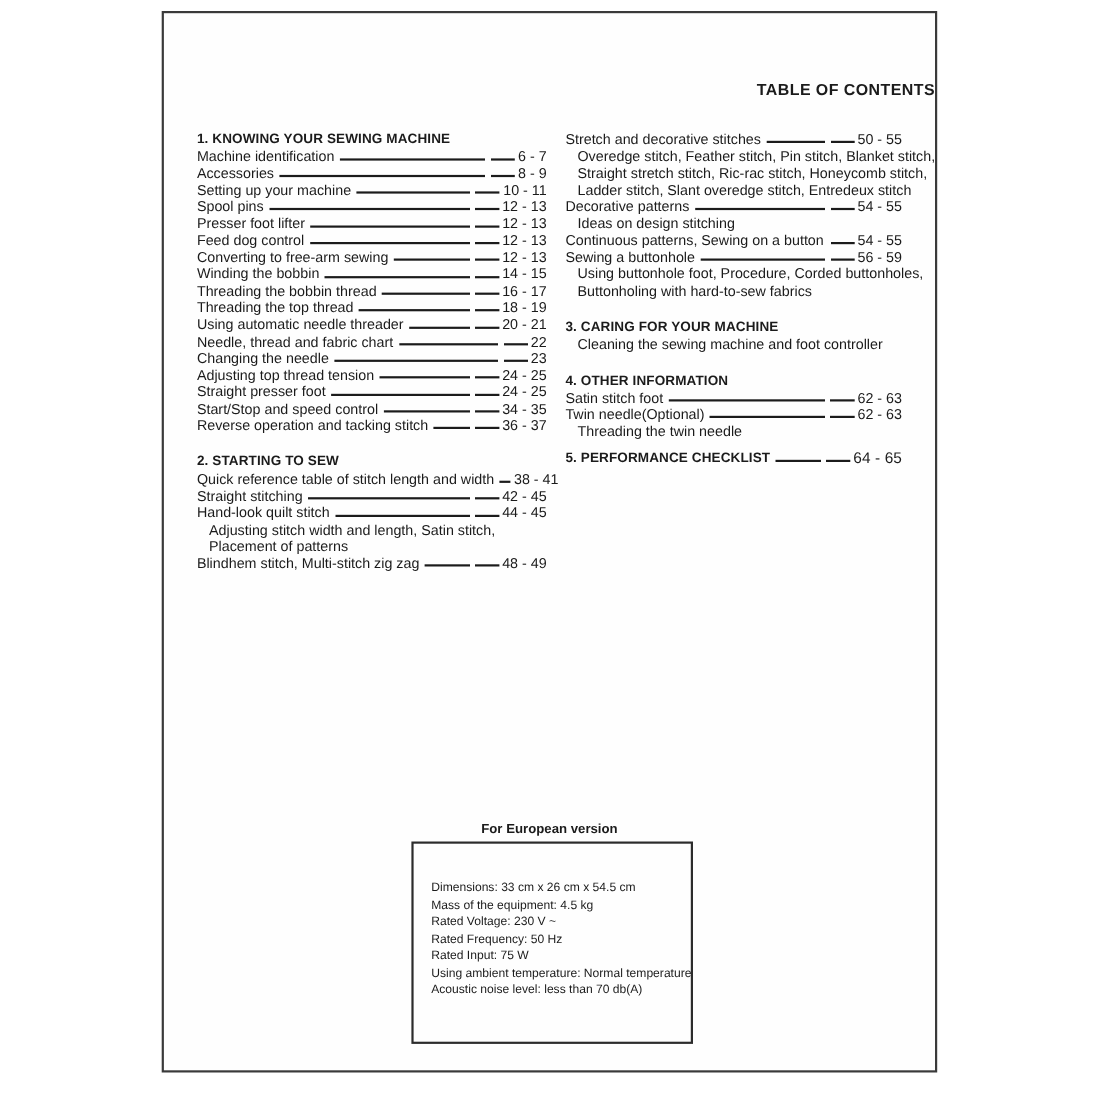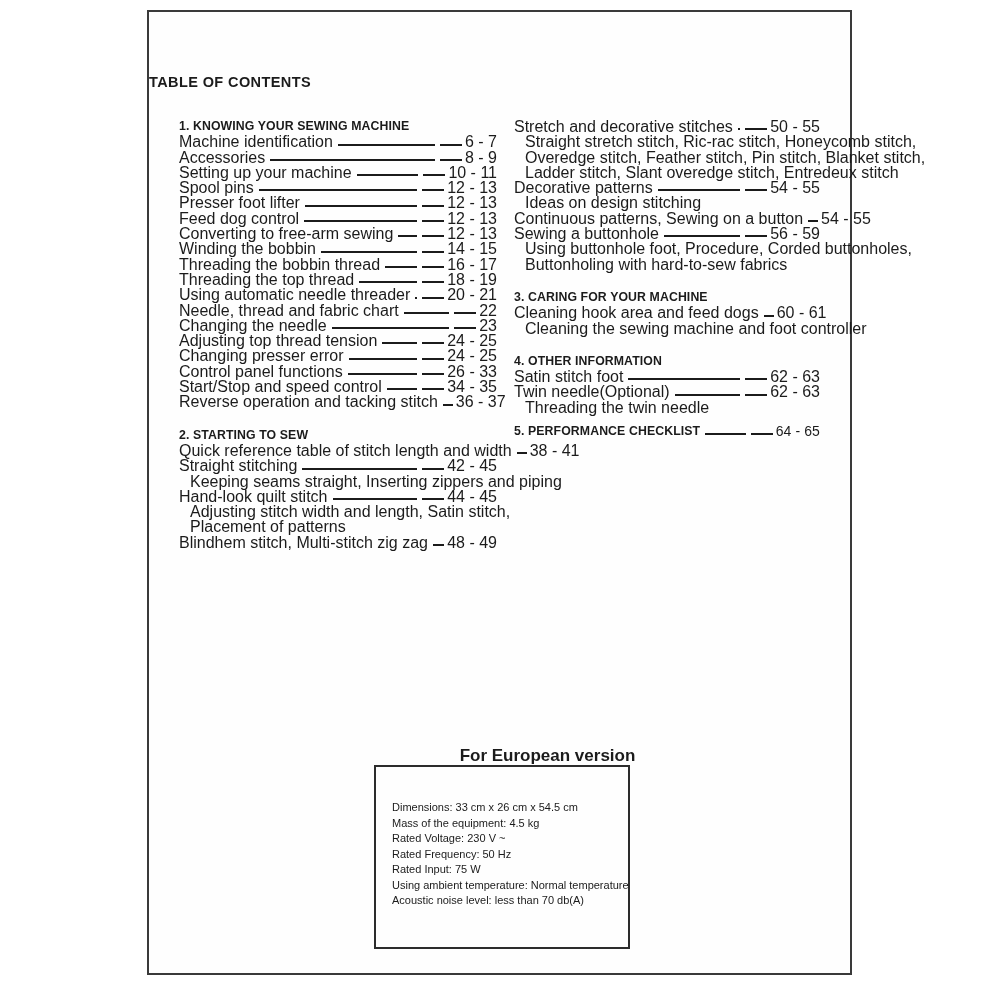--- a/index.html
+++ b/index.html
@@ -20,39 +20,39 @@
     height: 965px;
     box-sizing: border-box;
     border: 2px solid #3a3a3a;
     background: #fefefe;
   }
   .doc-title {
     position: absolute;
     top: 62px;
     left: 0;
     width: 100%;
-    text-align: left;
+    text-align: right;
     font-size: 14.5px;
     font-weight: bold;
     letter-spacing: 0.4px;
   }
   .toc-col {
     position: absolute;
     top: 107px;
   }
   #col-left  { left: 30px;  width: 318px; }
   #col-right { left: 365px; width: 306px; }
 
   .block + .block { margin-top: 18px; }
   #col-right .block:nth-child(4) { margin-top: 9px; }
 
   .row {
     display: flex;
     align-items: flex-end;
-    font-size: 16px;
+    font-size: 13px;
     line-height: 15.3px;
     white-space: nowrap;
   }
   .row .label { flex: 0 0 auto; }
   .row.indent .label { padding-left: 11px; }
   .row.heading {
     font-size: 12.3px;
     font-weight: bold;
     letter-spacing: 0.1px;
   }
@@ -77,23 +77,22 @@
     );
   }
   .pages { flex: 0 0 auto; }
 
   .euro-title {
     position: absolute;
     top: 734px;
     left: 0;
     width: 100%;
     text-align: center;
-    font-size: 17px;
+    font-size: 12px;
     font-weight: bold;
-    padding-left: 48px;
   }
   .spec-box {
     position: absolute;
     left: 225px;
     top: 753px;
     width: 256px;
     height: 184px;
     box-sizing: border-box;
     border: 2px solid #2c2c2c;
     padding: 33px 6px 4px 16px;
@@ -179,30 +178,25 @@
           <span class="label">Changing the needle</span>
           <span class="lead"></span>
           <span class="pages">23</span>
         </div>
         <div class="row">
           <span class="label">Adjusting top thread tension</span>
           <span class="lead"></span>
           <span class="pages">24 - 25</span>
         </div>
         <div class="row">
-          <span class="label">Changing presser error</span>
+          <span class="label">Straight presser foot</span>
           <span class="lead"></span>
           <span class="pages">24 - 25</span>
         </div>
         <div class="row">
-          <span class="label">Control panel functions</span>
-          <span class="lead"></span>
-          <span class="pages">26 - 33</span>
-        </div>
-        <div class="row">
           <span class="label">Start/Stop and speed control</span>
           <span class="lead"></span>
           <span class="pages">34 - 35</span>
         </div>
         <div class="row">
           <span class="label">Reverse operation and tacking stitch</span>
           <span class="lead"></span>
           <span class="pages">36 - 37</span>
         </div>
       </div>
@@ -212,23 +206,20 @@
         </div>
         <div class="row">
           <span class="label">Quick reference table of stitch length and width</span>
           <span class="lead"></span>
           <span class="pages">38 - 41</span>
         </div>
         <div class="row">
           <span class="label">Straight stitching</span>
           <span class="lead"></span>
           <span class="pages">42 - 45</span>
-        </div>
-        <div class="row indent">
-          <span class="label">Keeping seams straight, Inserting zippers and piping</span>
         </div>
         <div class="row">
           <span class="label">Hand-look quilt stitch</span>
           <span class="lead"></span>
           <span class="pages">44 - 45</span>
         </div>
         <div class="row indent">
           <span class="label">Adjusting stitch width and length, Satin stitch,</span>
         </div>
         <div class="row indent">
@@ -242,26 +233,26 @@
       </div>
     </div>
   <div class="toc-col" id="col-right">
       <div class="block">
         <div class="row">
           <span class="label">Stretch and decorative stitches</span>
           <span class="lead"></span>
           <span class="pages">50 - 55</span>
         </div>
         <div class="row indent">
+          <span class="label">Overedge stitch, Feather stitch, Pin stitch, Blanket stitch,</span>
+        </div>
+        <div class="row indent">
           <span class="label">Straight stretch stitch, Ric-rac stitch, Honeycomb stitch,</span>
         </div>
         <div class="row indent">
-          <span class="label">Overedge stitch, Feather stitch, Pin stitch, Blanket stitch,</span>
-        </div>
-        <div class="row indent">
           <span class="label">Ladder stitch, Slant overedge stitch, Entredeux stitch</span>
         </div>
         <div class="row">
           <span class="label">Decorative patterns</span>
           <span class="lead"></span>
           <span class="pages">54 - 55</span>
         </div>
         <div class="row indent">
           <span class="label">Ideas on design stitching</span>
         </div>
@@ -278,25 +269,20 @@
         <div class="row indent">
           <span class="label">Using buttonhole foot, Procedure, Corded buttonholes,</span>
         </div>
         <div class="row indent">
           <span class="label">Buttonholing with hard-to-sew fabrics</span>
         </div>
       </div>
       <div class="block">
         <div class="row heading">
           <span class="label">3. CARING FOR YOUR MACHINE</span>
-        </div>
-        <div class="row">
-          <span class="label">Cleaning hook area and feed dogs</span>
-          <span class="lead"></span>
-          <span class="pages">60 - 61</span>
         </div>
         <div class="row indent">
           <span class="label">Cleaning the sewing machine and foot controller</span>
         </div>
       </div>
       <div class="block">
         <div class="row heading">
           <span class="label">4. OTHER INFORMATION</span>
         </div>
         <div class="row">

